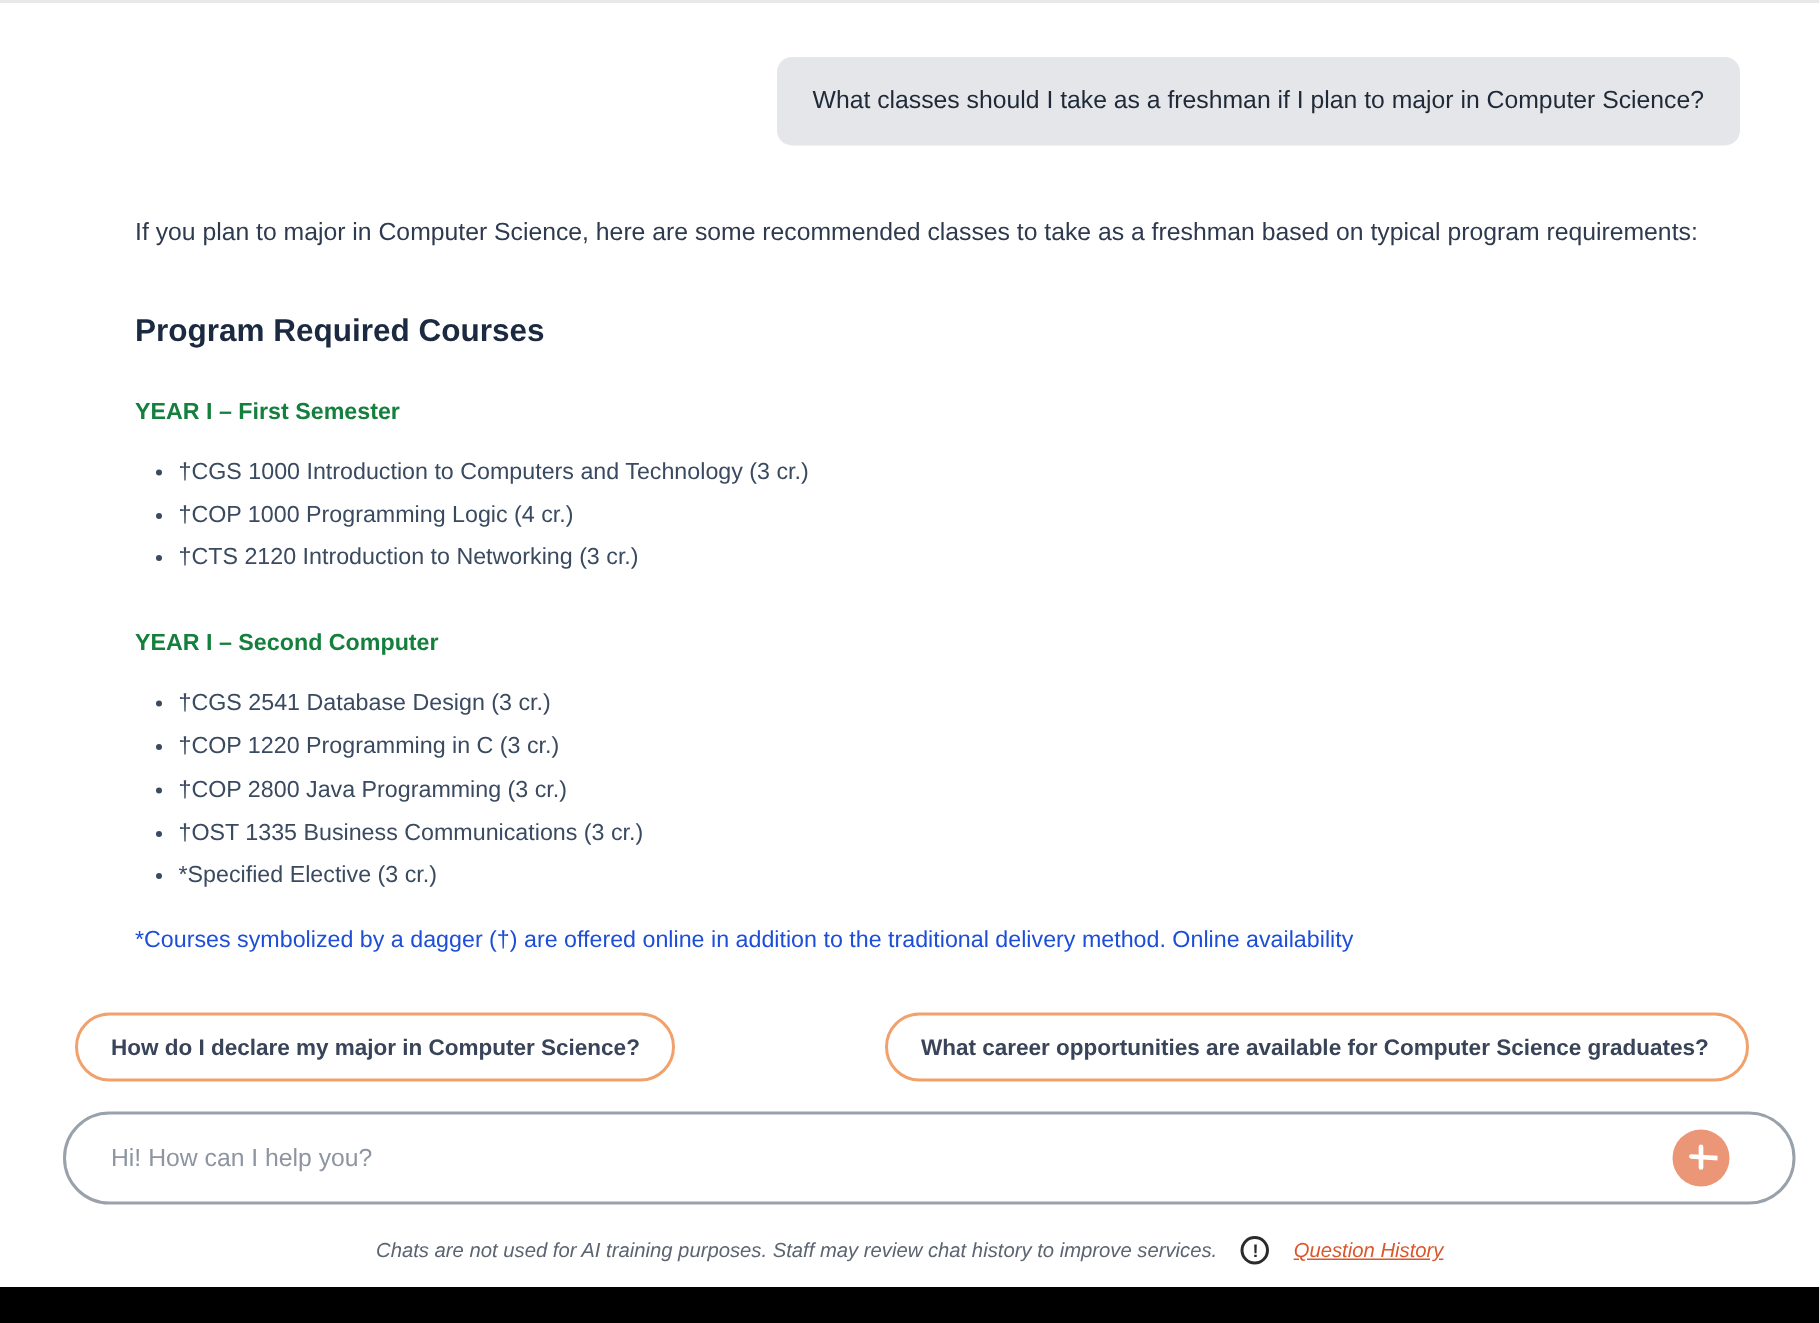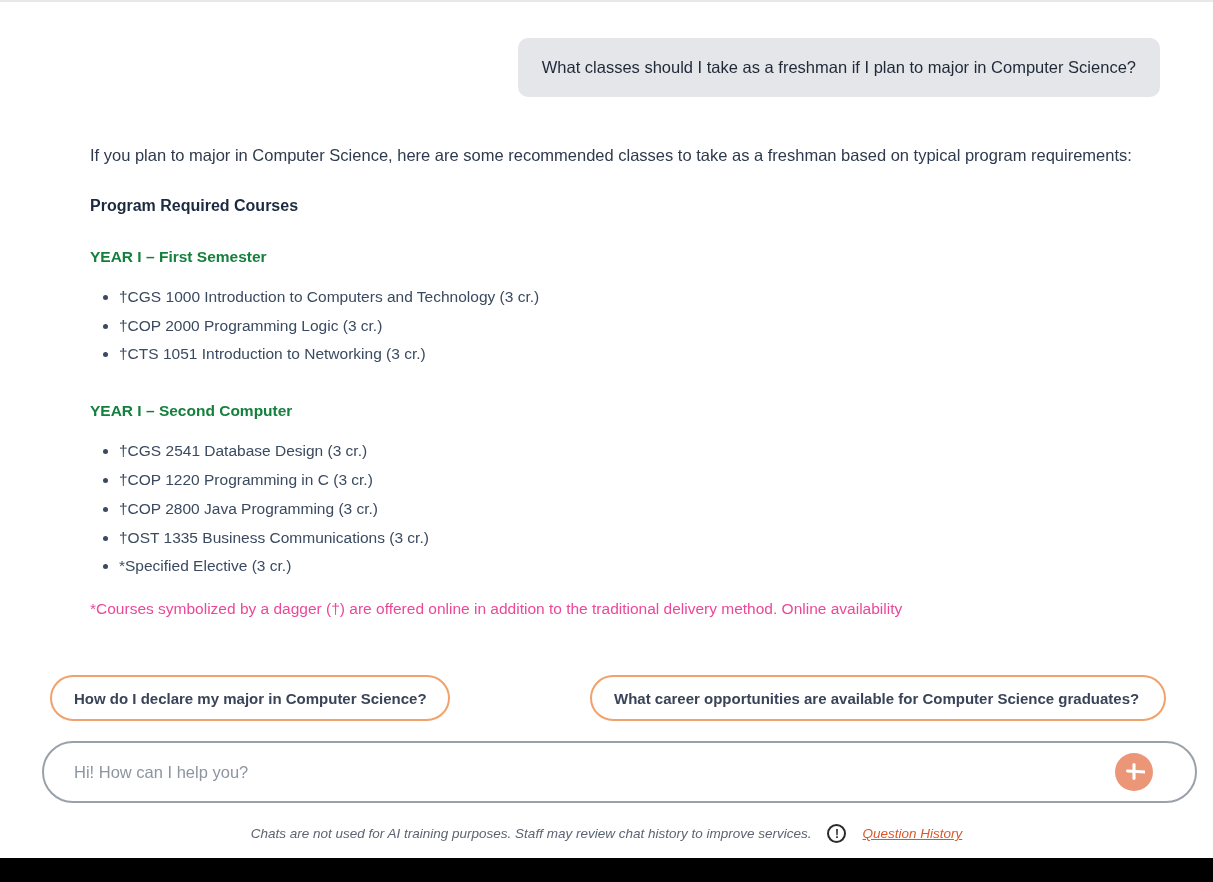--- a/index.html
+++ b/index.html
@@ -44,22 +44,22 @@
   .bot-message {
     padding: 44px 60px 0 90px;
   }
   .bot-intro {
     font-size: 16.5px;
     line-height: 29px;
     color: #2e3a4e;
     max-width: 1090px;
   }
   .section-title {
-    margin-top: 27px;
-    font-size: 16px;
+    margin-top: 39px;
+    font-size: 21px;
     font-weight: bold;
     color: #1b2a41;
   }
   .semester-heading {
     margin-top: 33px;
     font-size: 15.5px;
     font-weight: bold;
     color: #15803d;
   }
   ul.course-list {
@@ -68,21 +68,21 @@
     list-style: disc;
   }
   ul.course-list li {
     font-size: 15.5px;
     line-height: 28.8px;
     color: #3a4a60;
   }
   .footnote {
     margin-top: 19px;
     font-size: 15.5px;
-    color: #ec4899;
+    color: #1d4ed8;
     white-space: nowrap;
   }
 
   
   .suggestions {
     position: absolute;
     top: 675px;
     left: 0; right: 0;
     height: 47px;
   }
@@ -198,22 +198,22 @@
     </div>
 
     <div class="bot-message">
       <p class="bot-intro">If you plan to major in Computer Science, here are some recommended classes to take as a freshman based on typical program requirements:</p>
 
       <h2 class="section-title">Program Required Courses</h2>
 
       <h3 class="semester-heading">YEAR I – First Semester</h3>
       <ul class="course-list">
         <li>†CGS 1000 Introduction to Computers and Technology (3 cr.)</li>
-        <li>†COP 2000 Programming Logic (3 cr.)</li>
-        <li>†CTS 1051 Introduction to Networking (3 cr.)</li>
+        <li>†COP 1000 Programming Logic (4 cr.)</li>
+        <li>†CTS 2120 Introduction to Networking (3 cr.)</li>
       </ul>
 
       <h3 class="semester-heading">YEAR I – Second Computer</h3>
       <ul class="course-list">
         <li>†CGS 2541 Database Design (3 cr.)</li>
         <li>†COP 1220 Programming in C (3 cr.)</li>
         <li>†COP 2800 Java Programming (3 cr.)</li>
         <li>†OST 1335 Business Communications (3 cr.)</li>
         <li>*Specified Elective (3 cr.)</li>
       </ul>

